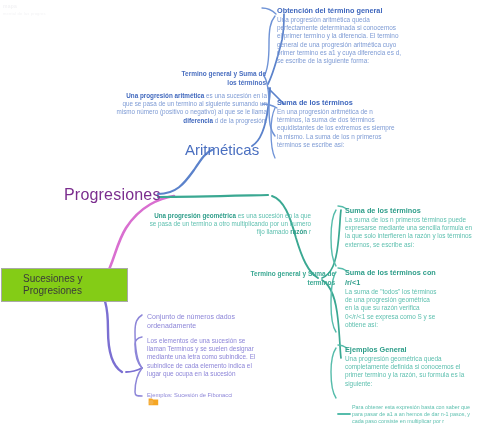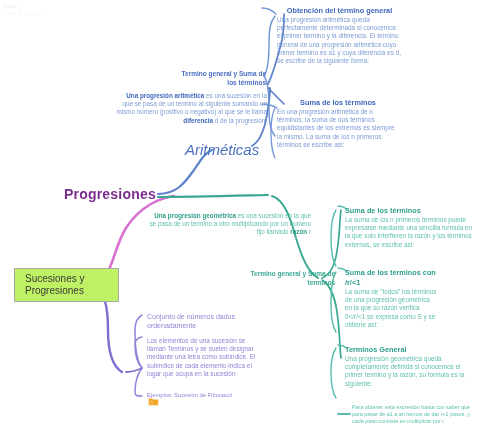--- a/index.html
+++ b/index.html
@@ -14,38 +14,38 @@
   
   .watermark{
     position:absolute;left:3px;top:3px;
     color:#f3f3f5;font-size:5px;line-height:7px;font-weight:bold;
     letter-spacing:.2px;
   }
   .watermark .sub{font-weight:normal;font-size:4px;}
 
   
   .root-box{
-    position:absolute;left:14px;top:268px;width:83px;
-    background:#bef264;border:1px solid #a9a9a9;
+    position:absolute;left:1px;top:268px;width:83px;
+    background:#84cc16;border:1px solid #a9a9a9;
     color:#3a3a3a;font-size:10px;line-height:12px;
-    padding:4px 10px;text-align:left;
+    padding:4px 21px;text-align:left;
   }
 
   
   .lbl-progresiones{
     position:absolute;left:64px;top:186px;
-    color:#7b2d8e;font-size:14px;font-weight:bold;letter-spacing:.2px;
+    color:#7b2d8e;font-size:16px;font-weight:normal;letter-spacing:.2px;
   }
   .lbl-sucesiones{
     position:absolute;left:52px;top:363px;
     color:#6b4fc4;font-size:13px;font-weight:bold;letter-spacing:.2px;
   }
   .lbl-aritmeticas{
     position:absolute;left:185px;top:141px;
-    color:#4a6fc0;font-size:15px;font-style:italic;
+    color:#4a6fc0;font-size:15px;
   }
   .lbl-geometricas{
     position:absolute;left:191px;top:181px;
     color:#3aa892;font-size:15px;font-style:italic;
   }
 
   
   .cap{font-size:6.5px;font-weight:bold;line-height:8.5px;}
   .cap-arit{
     position:absolute;left:176px;top:70px;width:90px;
@@ -54,21 +54,21 @@
   .cap-geo{
     position:absolute;left:238px;top:270px;width:97px;
     color:#3aa892;text-align:right;
   }
 
   
   .blk{position:absolute;}
   .blk .h{font-size:7.3px;font-weight:bold;line-height:9px;margin:0 0 1px 0;}
   .blk .p{font-size:6.4px;line-height:8.2px;margin:0;}
 
-  .blue .h{color:#3f67bd;text-align:center;}
+  .blue .h{color:#3f67bd;}
   .blue .p{color:#7e9bd4;}
   .teal .h{color:#2f9e8a;}
   .teal .p{color:#5cbfae;}
   .violet .h{color:#6b5fc9;}
   .violet .p{color:#8d86d8;}
 
   .blk-arit-desc{
     left:115px;top:92px;width:152px;text-align:right;
   }
   .blk-arit-desc .p{font-size:6.3px;line-height:8.2px;color:#7e9bd4;}
@@ -191,21 +191,21 @@
     <p class="p">La suma de los n primeros términos puede expresarse mediante una sencilla formula en la que solo interfieren la razón y los términos externos, se escribe así:</p>
   </div>
 
   <div class="blk teal blk-suma-geo-r">
     <div class="h">Suma de los términos con</div>
     <div class="h">/r/&lt;1</div>
     <p class="p">La suma de "todos" los términos de una progresión geométrica en la que su razón verifica 0&lt;/r/&lt;1 se expresa como S y se obtiene así:</p>
   </div>
 
   <div class="blk teal blk-term-gen-geo">
-    <div class="h">Terminos General</div>
+    <div class="h">Ejemplos General</div>
     <p class="p">Una progresión geométrica queda completamente definida si conocemos el primer termino y la razón, su formula es la siguiente:</p>
   </div>
 
   <div class="blk teal blk-nota-geo">
     <p class="p">Para obtener esta expresión basta con saber que para pasar de a1 a an hemos de dar n-1 pasos, y cada paso consiste en multiplicar por r</p>
   </div>
 
   <div class="blk violet blk-conjunto">
     <div class="h">Conjunto de números dados ordenadamente</div>
   </div>

